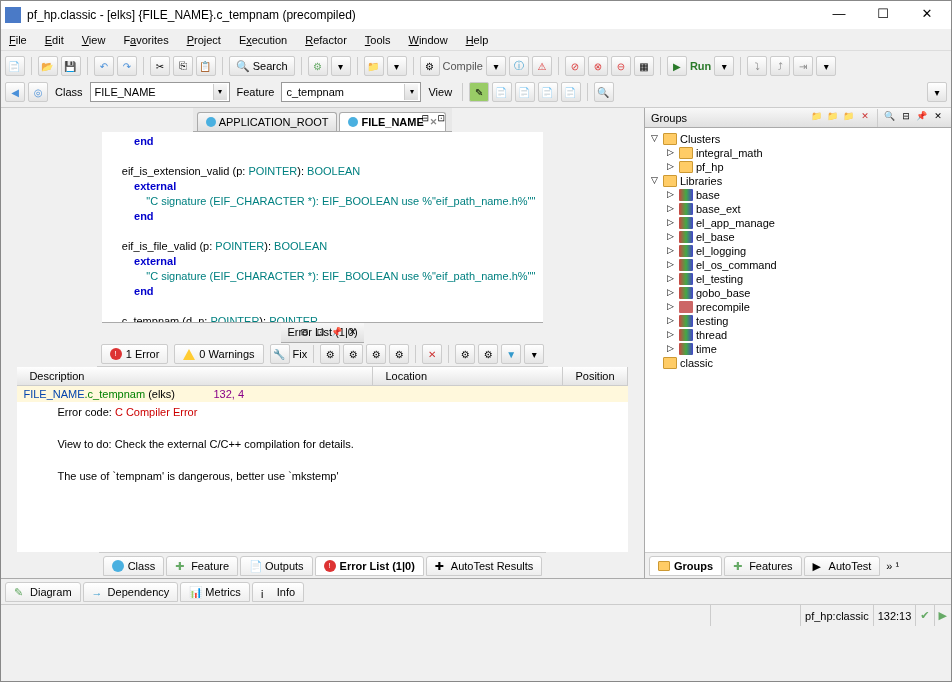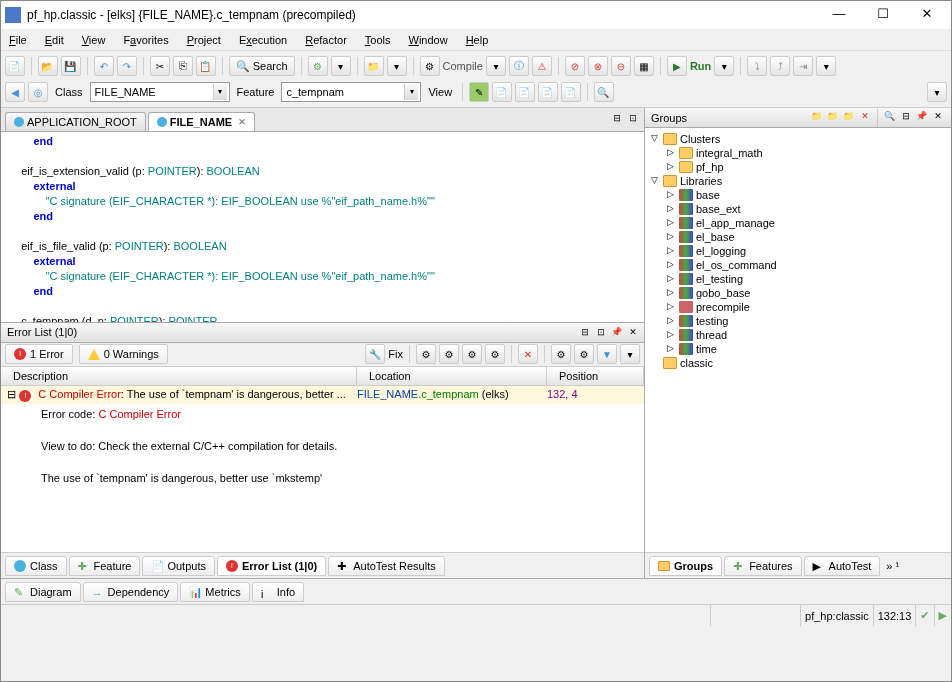--- a/index.html
+++ b/index.html
@@ -14,21 +14,21 @@
 .menubar span u{text-decoration:underline;}
 .toolbar{background:#f0f0f0;border-bottom:1px solid #ccc;padding:2px 4px;}
 .tb-row{display:flex;align-items:center;gap:3px;min-height:26px;flex-wrap:wrap;}
 .tbtn{width:20px;height:20px;background:linear-gradient(#fff,#e5e5e5);border:1px solid #ccc;border-radius:2px;display:flex;align-items:center;justify-content:center;font-size:10px;}
 .sep{width:1px;height:18px;background:#ccc;margin:0 3px;}
 .tlabel{padding:0 4px;}
 .combo{height:20px;border:1px solid #999;background:#fff;display:flex;align-items:center;padding:0 2px 0 4px;}
 .combo .dd{width:14px;height:16px;background:linear-gradient(#f8f8f8,#ddd);border-left:1px solid #ccc;text-align:center;font-size:8px;line-height:16px;}
 .searchbtn{height:20px;padding:0 6px;background:linear-gradient(#fff,#e5e5e5);border:1px solid #ccc;border-radius:2px;display:flex;align-items:center;gap:3px;}
 .main{display:flex;height:470px;}
-.leftpane{width:644px;display:flex;flex-direction:column;border-right:1px solid #aaa;}
+.leftpane{width:644px;display:flex;flex-direction:column;border-right:1px solid #aaa;align-items:center;}
 .edtabs{height:24px;background:#e8e8e8;display:flex;align-items:end;border-bottom:1px solid #aaa;padding:0 4px;position:relative;}
 .edtab{padding:3px 8px;background:linear-gradient(#f8f8f8,#e0e0e0);border:1px solid #aaa;border-bottom:none;border-radius:3px 3px 0 0;margin-right:2px;display:flex;align-items:center;gap:3px;font-size:10px;}
 .edtab.active{background:#fff;font-weight:bold;}
 .edtab .dot{width:10px;height:10px;border-radius:50%;background:#4ab0e0;}
 .edtab .x{color:#888;font-size:9px;margin-left:3px;}
 .edtab-ctrl{position:absolute;right:4px;top:3px;display:flex;gap:2px;}
 .editor{flex:1;background:#fff;padding:2px 8px;font-family:Verdana,sans-serif;font-size:11px;line-height:15px;overflow:hidden;position:relative;border-bottom:1px solid #aaa;}
 .editor pre{font-family:Verdana,sans-serif;white-space:pre;}
 .kw{color:#0000cc;font-weight:bold;}
 .typ{color:#008080;}
@@ -242,21 +242,20 @@
         <div class="tbtn">▾</div>
       </div>
     </div>
     <div class="errtable">
       <div class="errth">
         <div style="width:356px">Description</div>
         <div style="width:190px">Location</div>
         <div style="flex:1">Position</div>
       </div>
       <div class="errrow">
-        <div style="width:350px;overflow:hidden;white-space:nowrap">⊟ <span class="eico">!</span> <span class="red">C Compiler Error</span><span>: The use of `tempnam' is dangerous, better ...</span></div>
         <div style="width:190px"><span class="lnk">FILE_NAME</span><span class="green">.c_tempnam</span><span> (elks)</span></div>
         <div style="flex:1;color:#808">132, 4</div>
       </div>
       <div class="errdetail">
         <div><span>Error code: </span><span class="red">C Compiler Error</span></div>
         <br>
         <div><span>View to do</span><span>: Check the external C/C++ compilation for details.</span></div>
         <br>
         <div>The use of `tempnam' is dangerous, better use `mkstemp'</div>
       </div>

